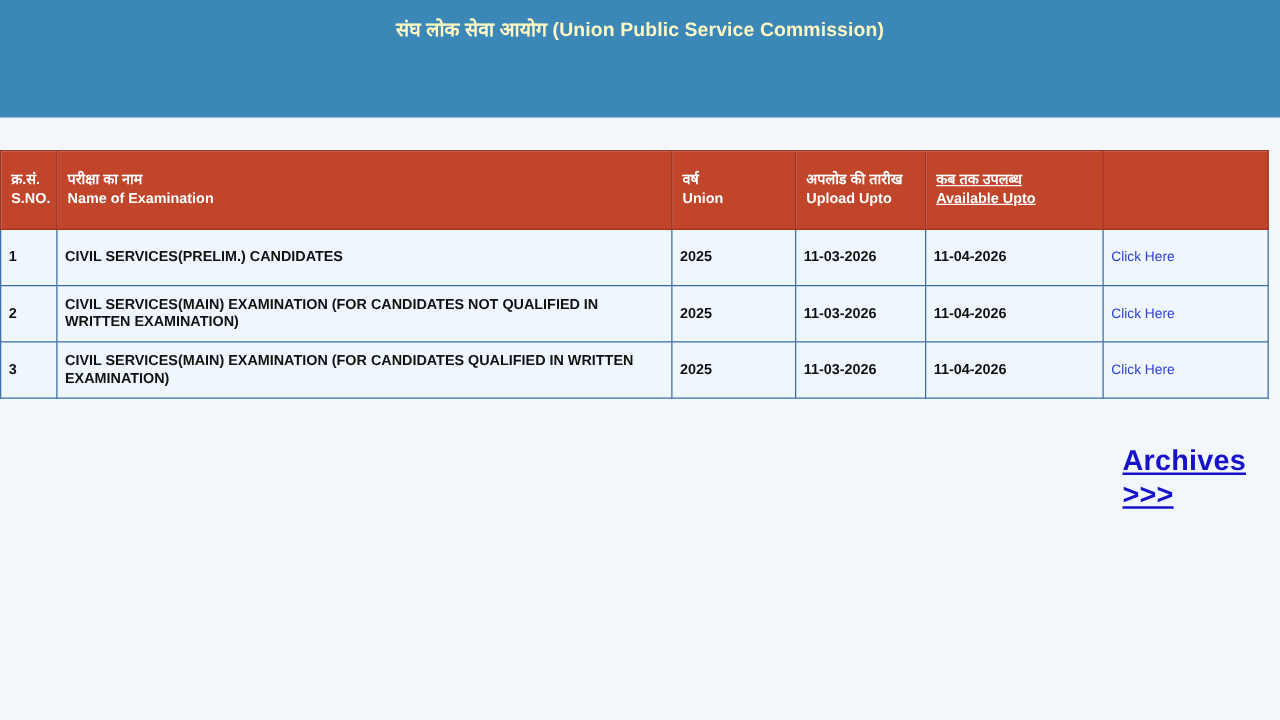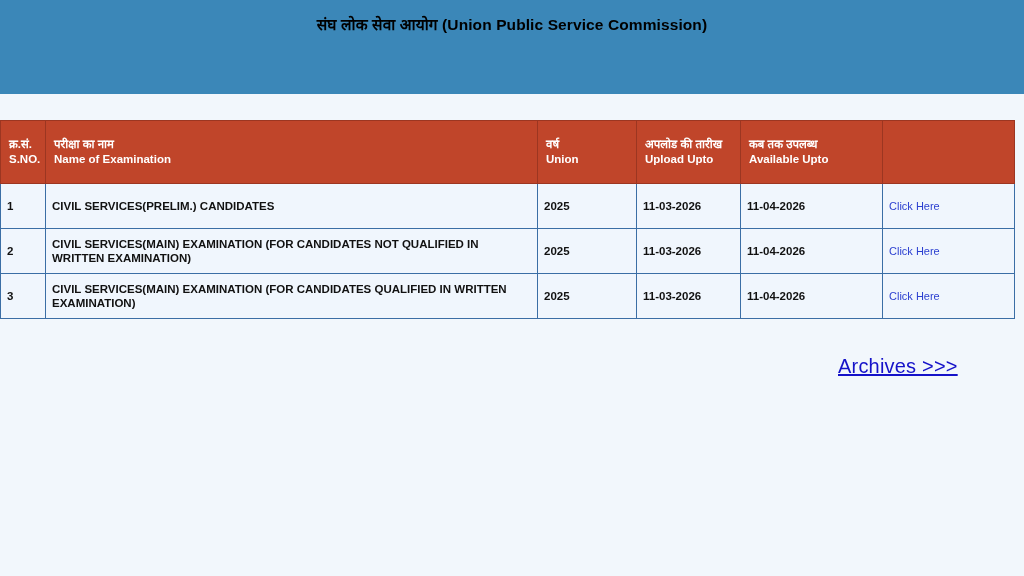--- a/index.html
+++ b/index.html
@@ -19,21 +19,21 @@
   .header {
     position: relative;
     width: 1024px;
     height: 94px;
     background: #3b87b8;
     box-sizing: border-box;
   }
   .header-titles {
     padding-top: 14px;
     text-align: center;
-    color: #000000;
+    color: #fef9c3;
   }
   .header-title-1 {
     font-size: 15.5px;
     font-weight: bold;
     line-height: 22px;
     letter-spacing: 0.1px;
   }
   .header-title-2 {
     font-size: 15.5px;
     font-weight: bold;
@@ -110,39 +110,39 @@
   td.c-sno { width: 45px; font-weight: normal; padding-left: 5px; }
   td.c-name { width: 492px; line-height: 14px; }
   td.c-year { width: 99px; }
   td.c-upload { width: 104px; }
   td.c-avail { width: 142px; }
   td.c-link { width: 132px; background: #f0f6fd; }
   th.h-sno { width: 45px; }
   th.h-name { width: 492px; }
   th.h-year { width: 99px; }
   th.h-upload { width: 104px; }
-  th.h-avail { width: 142px; }
+  th.h-avail { width: 142px; text-decoration: underline; }
   th.h-link { width: 132px; }
 
   .click-link {
     color: #2b3fd0;
     font-size: 11px;
     font-weight: normal;
     cursor: pointer;
     margin-top: 14px;
   }
 
   
   .archives {
     position: absolute;
-    left: 838px;
+    left: 898px;
     top: 355px;
     color: #1512c9;
-    font-size: 20px;
-    font-weight: normal;
+    font-size: 23px;
+    font-weight: bold;
     text-decoration: underline;
     cursor: pointer;
     letter-spacing: 0.2px;
   }
 </style>
 </head>
 <body>
 
 <div class="header">
   <div class="header-titles">

